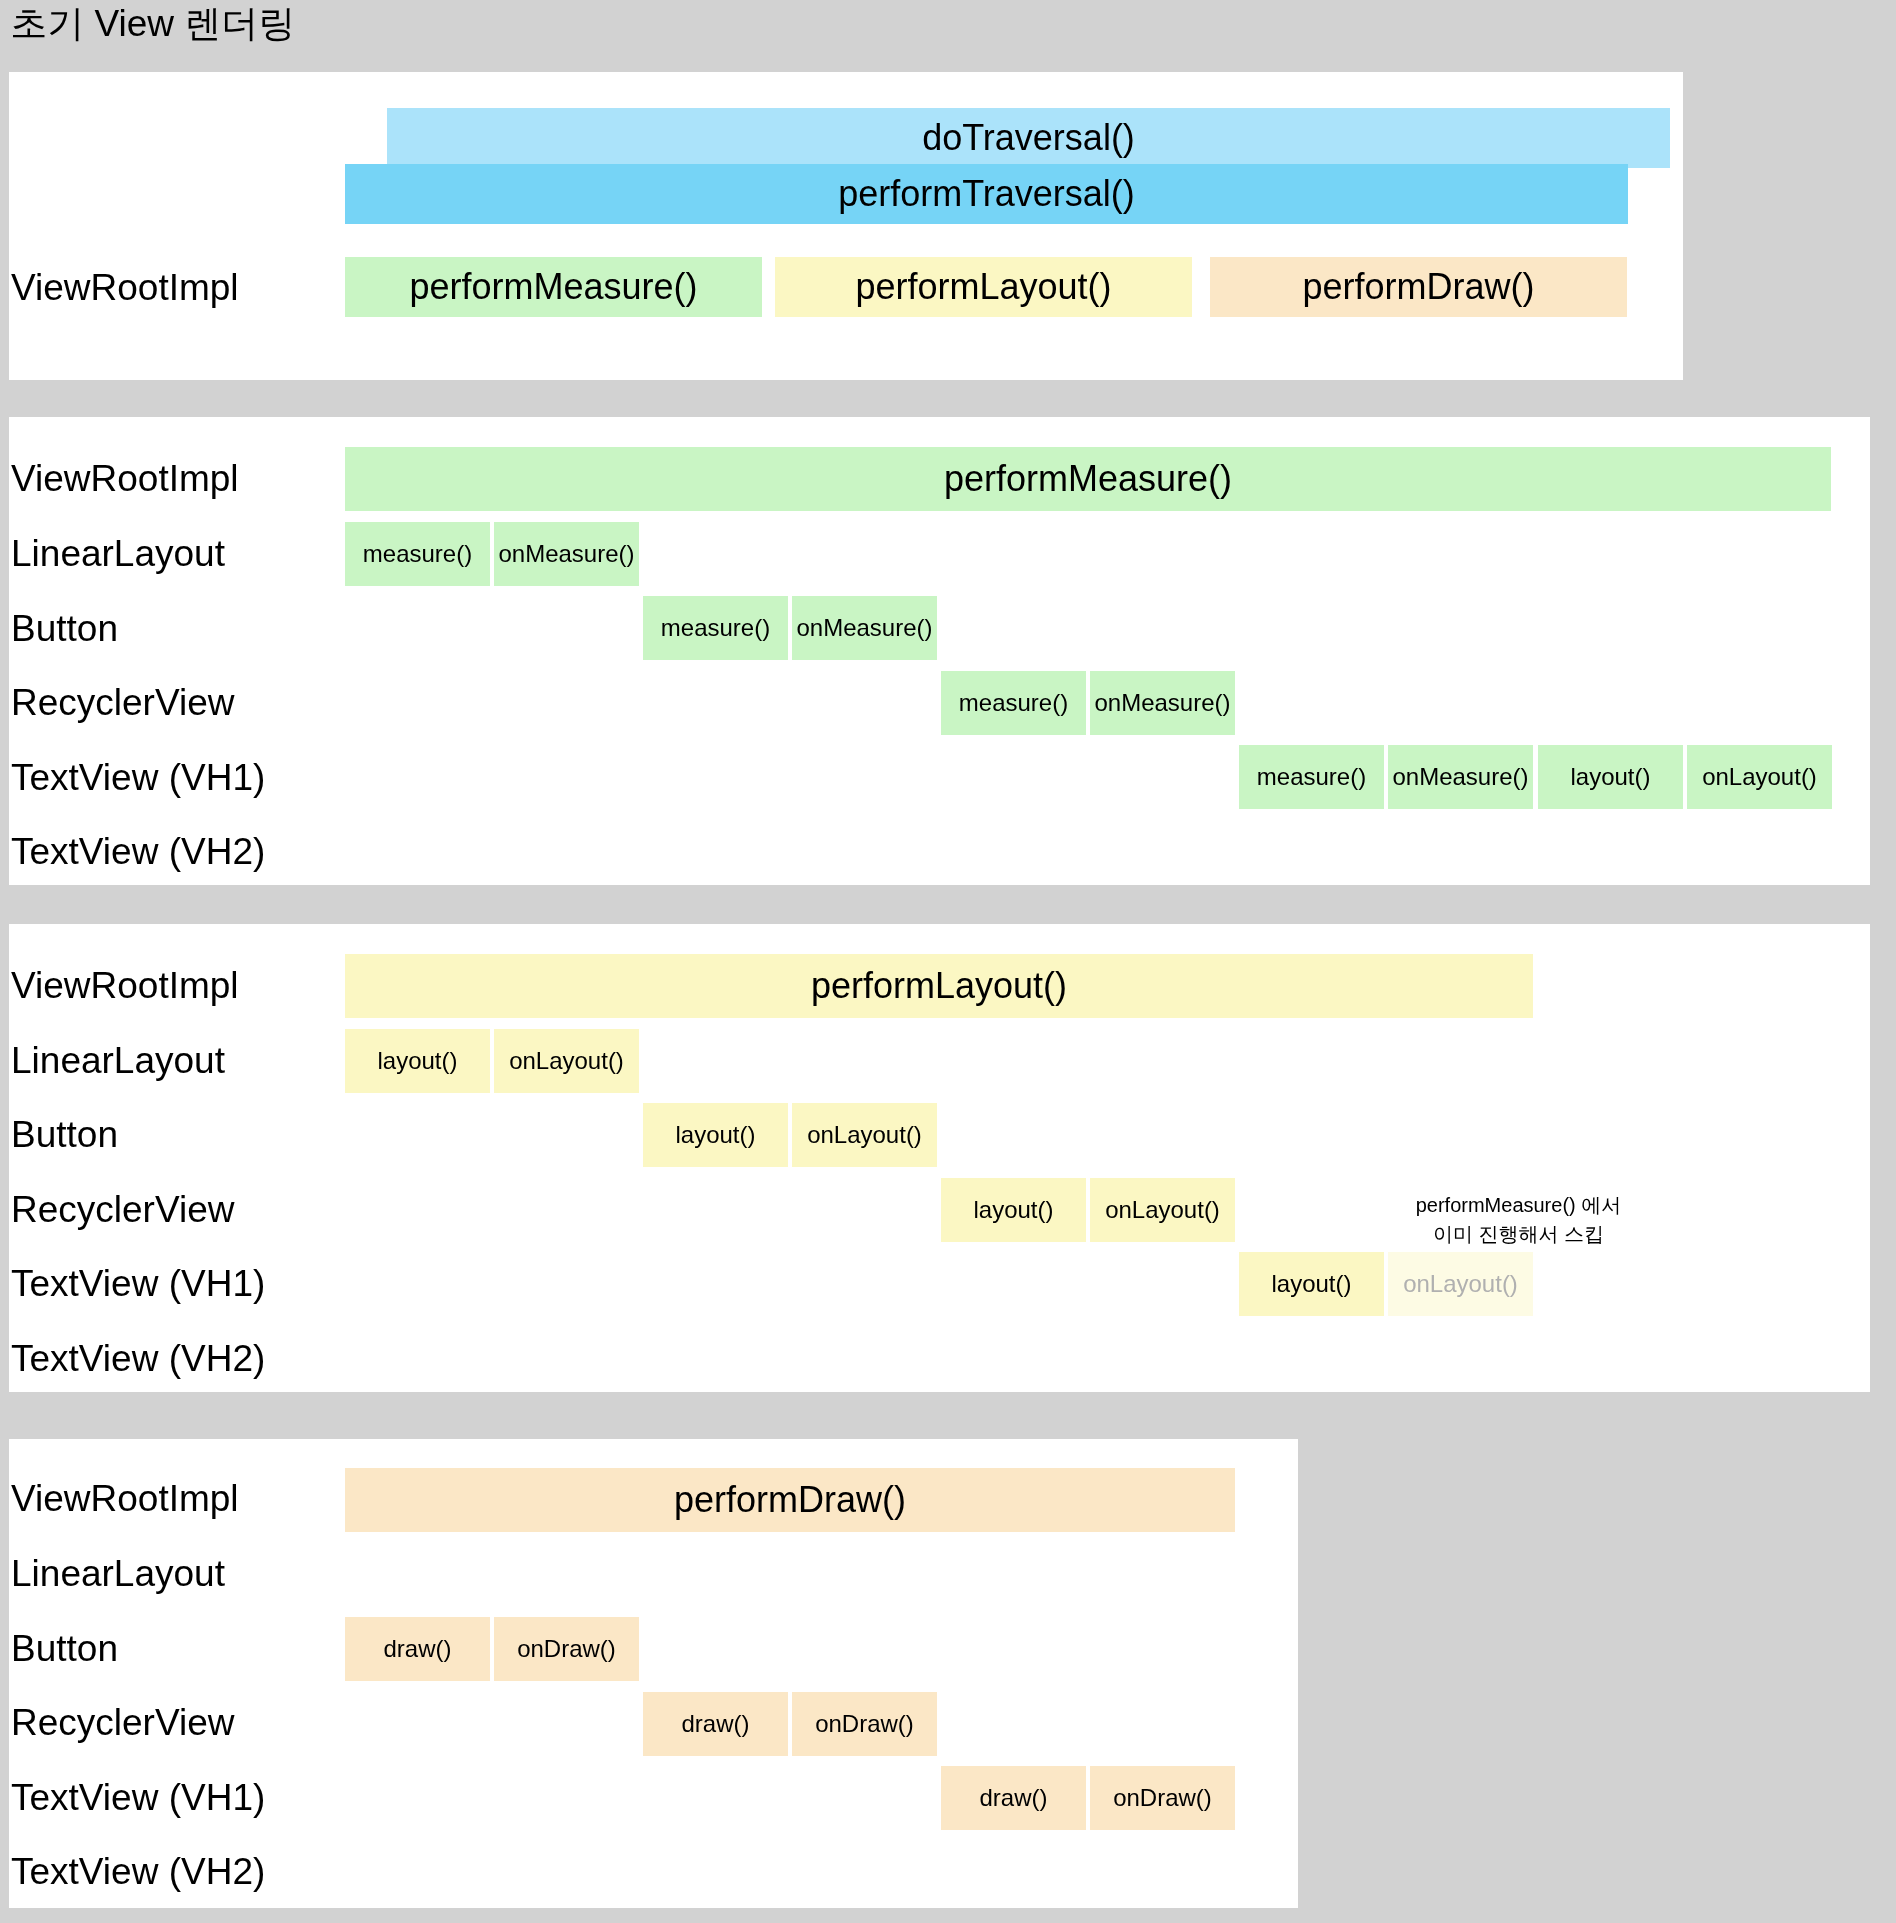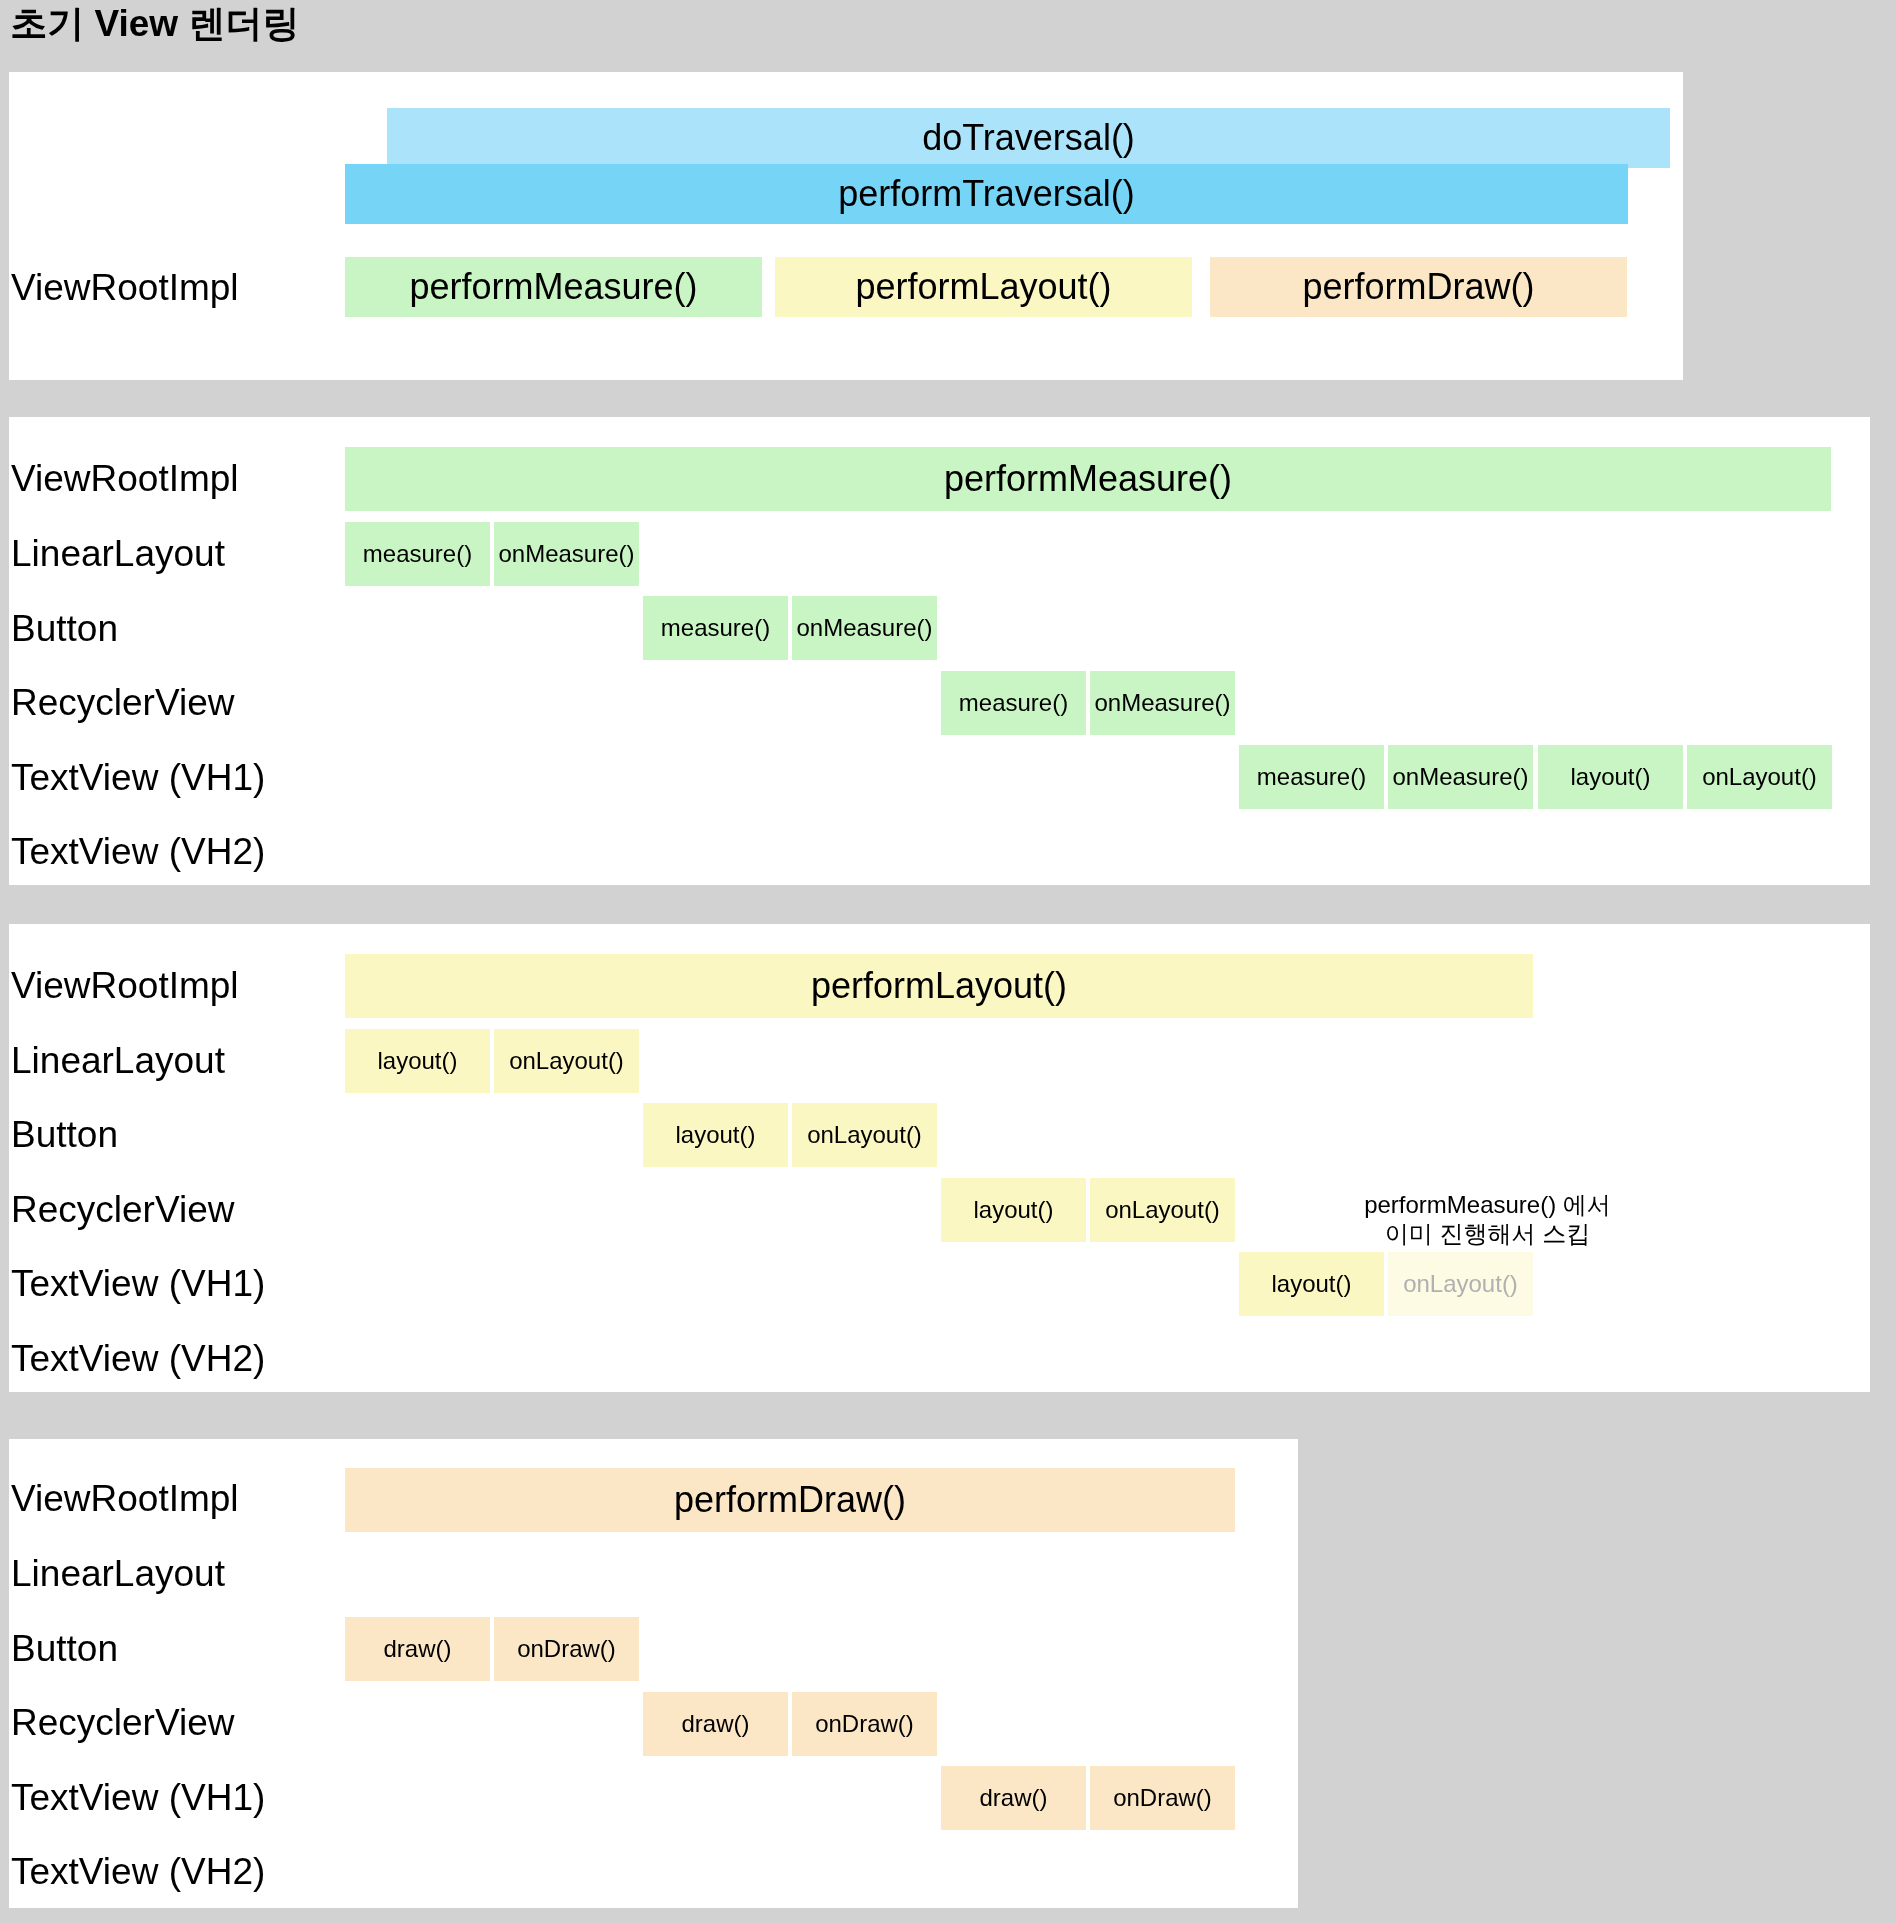--- a/index.html
+++ b/index.html
@@ -6,21 +6,21 @@
   body{
     width:1896px;height:1923px;
     background:var(--bg,#D2D2D2);
     font-family:"Liberation Sans", sans-serif;
     color:#000;
     position:relative;
     overflow:hidden;
   }
   .title{
     position:absolute;left:10.2px;top:1.7px;
-    font-size:37px;font-weight:700;line-height:44px;
+    font-size:37px;font-weight:400;line-height:44px;
     white-space:nowrap;
   }
   .panel{
     position:absolute;
     background:var(--panel,#FFFFFF);
   }
   .row-label{
     position:absolute;left:11px;width:324px;
     text-align:left;font-size:37px;line-height:48px;
     white-space:nowrap;
@@ -31,22 +31,22 @@
     font-size:24px;line-height:1;white-space:nowrap;
   }
   .bar.lg{font-size:36px;}
   .c-blue-light{background:var(--blue-light);margin-left:42px;}
   .c-blue{background:var(--blue);}
   .c-green{background:var(--green);}
   .c-yellow{background:var(--yellow);}
   .c-orange{background:var(--orange);}
   .c-yellow-faded{background:var(--yellow-faded);color:var(--text-faded);}
   .annotation{
-    position:absolute;left:1317px;width:341px;
-    text-align:center;font-size:24px;line-height:28px;
+    position:absolute;left:1348px;width:341px;
+    text-align:center;font-size:20px;line-height:28px;
     white-space:nowrap;
   }
 </style>
 </head>
 <body style="--bg: #D2D2D2; --panel: #FFFFFF; --blue-light: #ABE3FA; --blue: #76D4F6; --green: #C9F5C4; --yellow: #FBF7C3; --orange: #FBE7C6; --yellow-faded: #FDFBE4; --text-faded: #B0B0B0;">
 
 <div class="title">초기 View 렌더링</div>
 
 <div class="panel" style="left:9.4px;top:72px;width:1674px;height:308px;"></div>
 <div class="row-label" style="top:264px;">ViewRootImpl</div>

